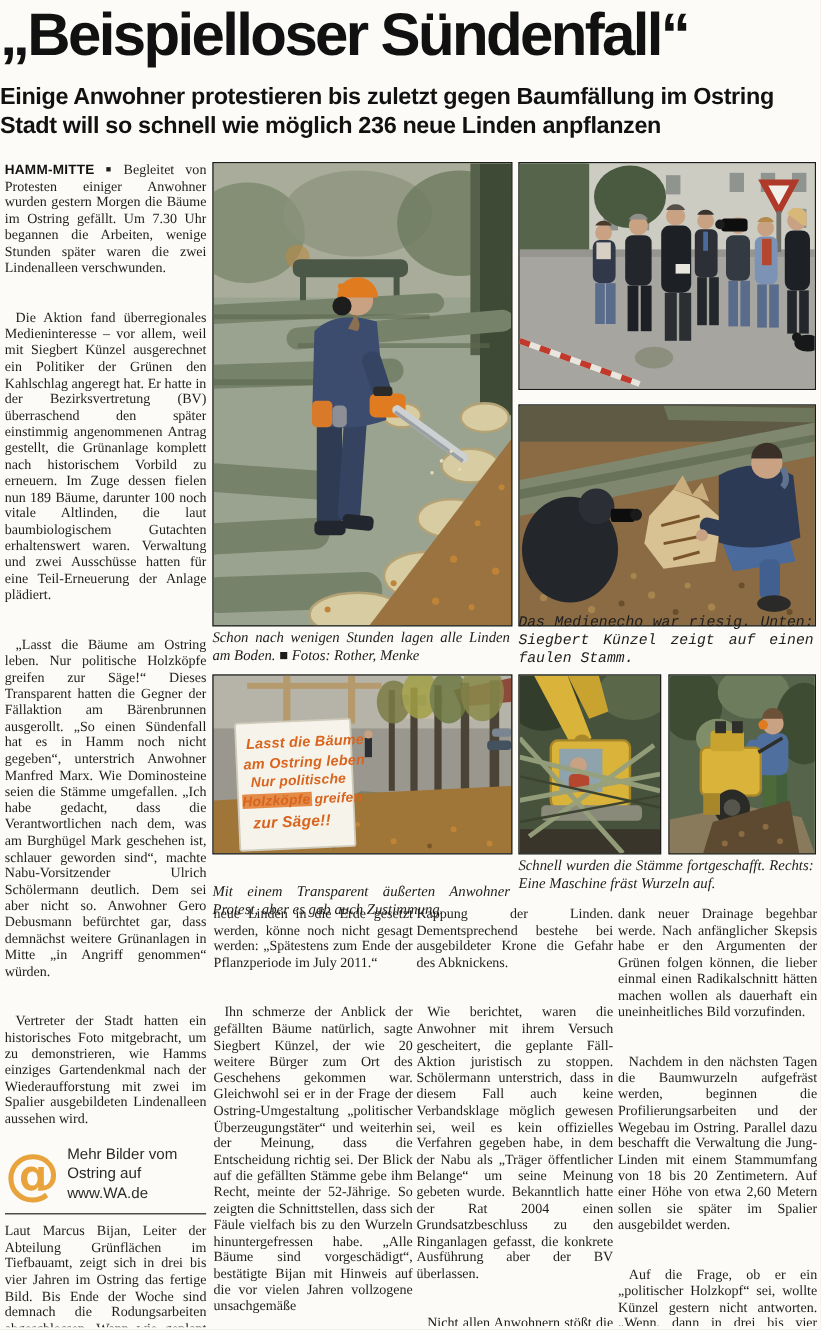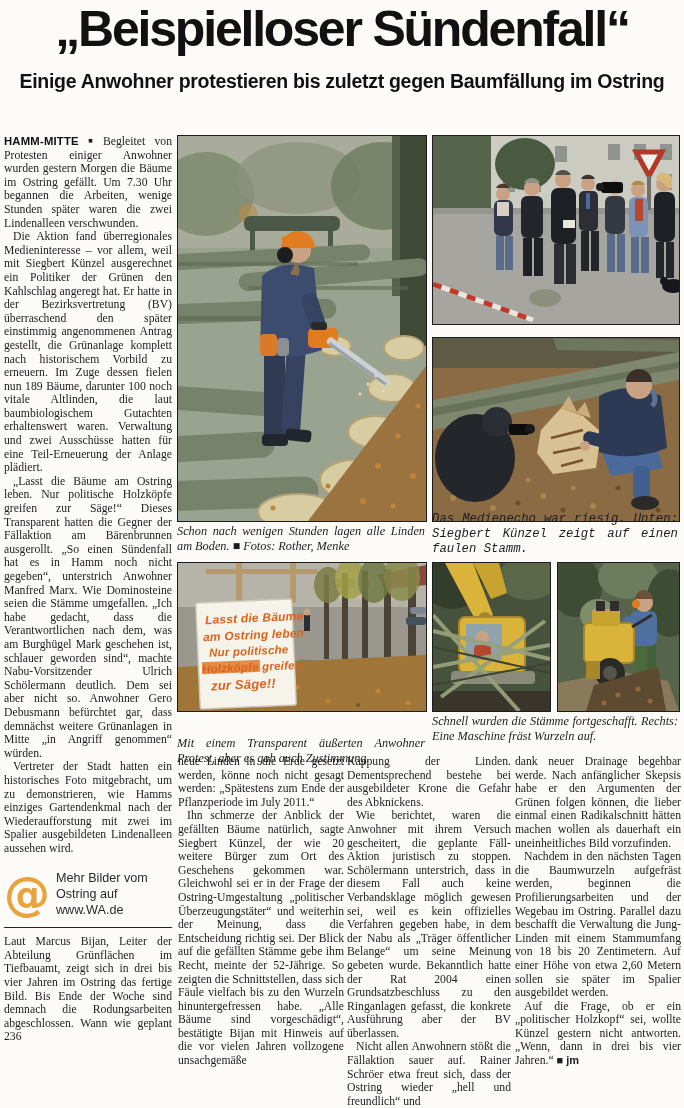--- a/index.html
+++ b/index.html
@@ -1,27 +1,27 @@
 <!DOCTYPE html>
 <html lang="de"><head>
 <meta charset="utf-8">
 <style>
   html,body{margin:0;padding:0;background:#e9e7e1;}
   #page{position:relative;width:684px;height:1108px;margin:0 auto;background:#fcfbf8;color:#1b1b1b;overflow:hidden;}
 
   
-  #masthead{position:absolute;left:0;top:0;width:684px;text-align:center;}
+  #masthead{position:absolute;left:0;top:0;width:684px;}
   #headline{margin:2px 0 0;font:700 50px/1.08 "Liberation Sans",sans-serif;letter-spacing:-2.2px;color:#111;}
   .subline{font:700 19.5px/23.5px "Liberation Sans",sans-serif;letter-spacing:-.3px;color:#111;}
   #subtitle{margin-top:14px;}
 
   
   .col{position:absolute;overflow:hidden;}
   .col p{margin:0;text-align:justify;font:11.7px/13.6px "Liberation Serif",serif;color:#1d1d1d;-webkit-hyphens:auto;hyphens:auto;}
-  .col p + p{text-indent:9px;}
+  .col p + p{text-indent:9px;margin-top:28px;}
   .dateline{font:700 11.3px "Liberation Sans",sans-serif;letter-spacing:.2px;color:#111;margin-top:32px;}
   .bullet{font-size:7.5px;vertical-align:2px;padding:0 4px 0 3px;}
   .signoff{font:700 11px "Liberation Sans",sans-serif;white-space:nowrap;}
 
   
   .promo{display:flex;align-items:center;gap:6px;border-bottom:1.6px solid #222;padding:7px 0 9px;margin:9px 0 7px;}
   .at{font:700 46px/0.85 "DejaVu Sans",sans-serif;color:#E8A33D;}
   .promo-lines{flex:1;text-align:left;font:12.6px/15.6px "Liberation Sans",sans-serif;color:#2a2a2a;}
 
   
@@ -35,20 +35,21 @@
 </style>
 </head>
 <body>
 
 <div id="page">
 
   <header id="masthead">
     <h1 id="headline">„Beispielloser Sündenfall“</h1>
     <div id="subtitle">
       <div class="subline">Einige Anwohner protestieren bis zuletzt gegen Baumfällung im Ostring</div>
+      <div class="subline">Stadt will so schnell wie möglich 236 neue Linden anpflanzen</div>
     </div>
   </header>
 
   <div class="col" style="left:4px;top:134px;width:168px;height:972px;">
     <p><b class="dateline">HAMM-MITTE</b><span class="bullet">■</span><span>Begleitet von Protesten einiger Anwohner wurden gestern Morgen die Bäume im Ostring gefällt. Um 7.30 Uhr begannen die Arbeiten, wenige Stunden später waren die zwei Lindenalleen verschwunden.</span></p>
     <p>Die Aktion fand überregionales Medieninteresse – vor allem, weil mit Siegbert Künzel ausgerechnet ein Politiker der Grünen den Kahlschlag angeregt hat. Er hatte in der Bezirksvertretung (BV) überraschend den später einstimmig angenommenen Antrag gestellt, die Grünanlage komplett nach historischem Vorbild zu erneuern. Im Zuge dessen fielen nun 189 Bäume, darunter 100 noch vitale Altlinden, die laut baumbiologischem Gutachten erhaltenswert waren. Verwaltung und zwei Ausschüsse hatten für eine Teil-Erneuerung der Anlage plädiert.</p>
     <p>„Lasst die Bäume am Ostring leben. Nur politische Holzköpfe greifen zur Säge!“ Dieses Transparent hatten die Gegner der Fällaktion am Bärenbrunnen ausgerollt. „So einen Sündenfall hat es in Hamm noch nicht gegeben“, unterstrich Anwohner Manfred Marx. Wie Dominosteine seien die Stämme umgefallen. „Ich habe gedacht, dass die Verantwortlichen nach dem, was am Burghügel Mark geschehen ist, schlauer geworden sind“, machte Nabu-Vorsitzender Ulrich Schölermann deutlich. Dem sei aber nicht so. Anwohner Gero Debusmann befürchtet gar, dass demnächst weitere Grünanlagen in Mitte „in Angriff genommen“ würden.</p>
     <p>Vertreter der Stadt hatten ein historisches Foto mitgebracht, um zu demonstrieren, wie Hamms einziges Gartendenkmal nach der Wiederaufforstung mit zwei im Spalier ausgebildeten Lindenalleen aussehen wird.</p>
     <div class="promo">
       <span class="at">@</span>

